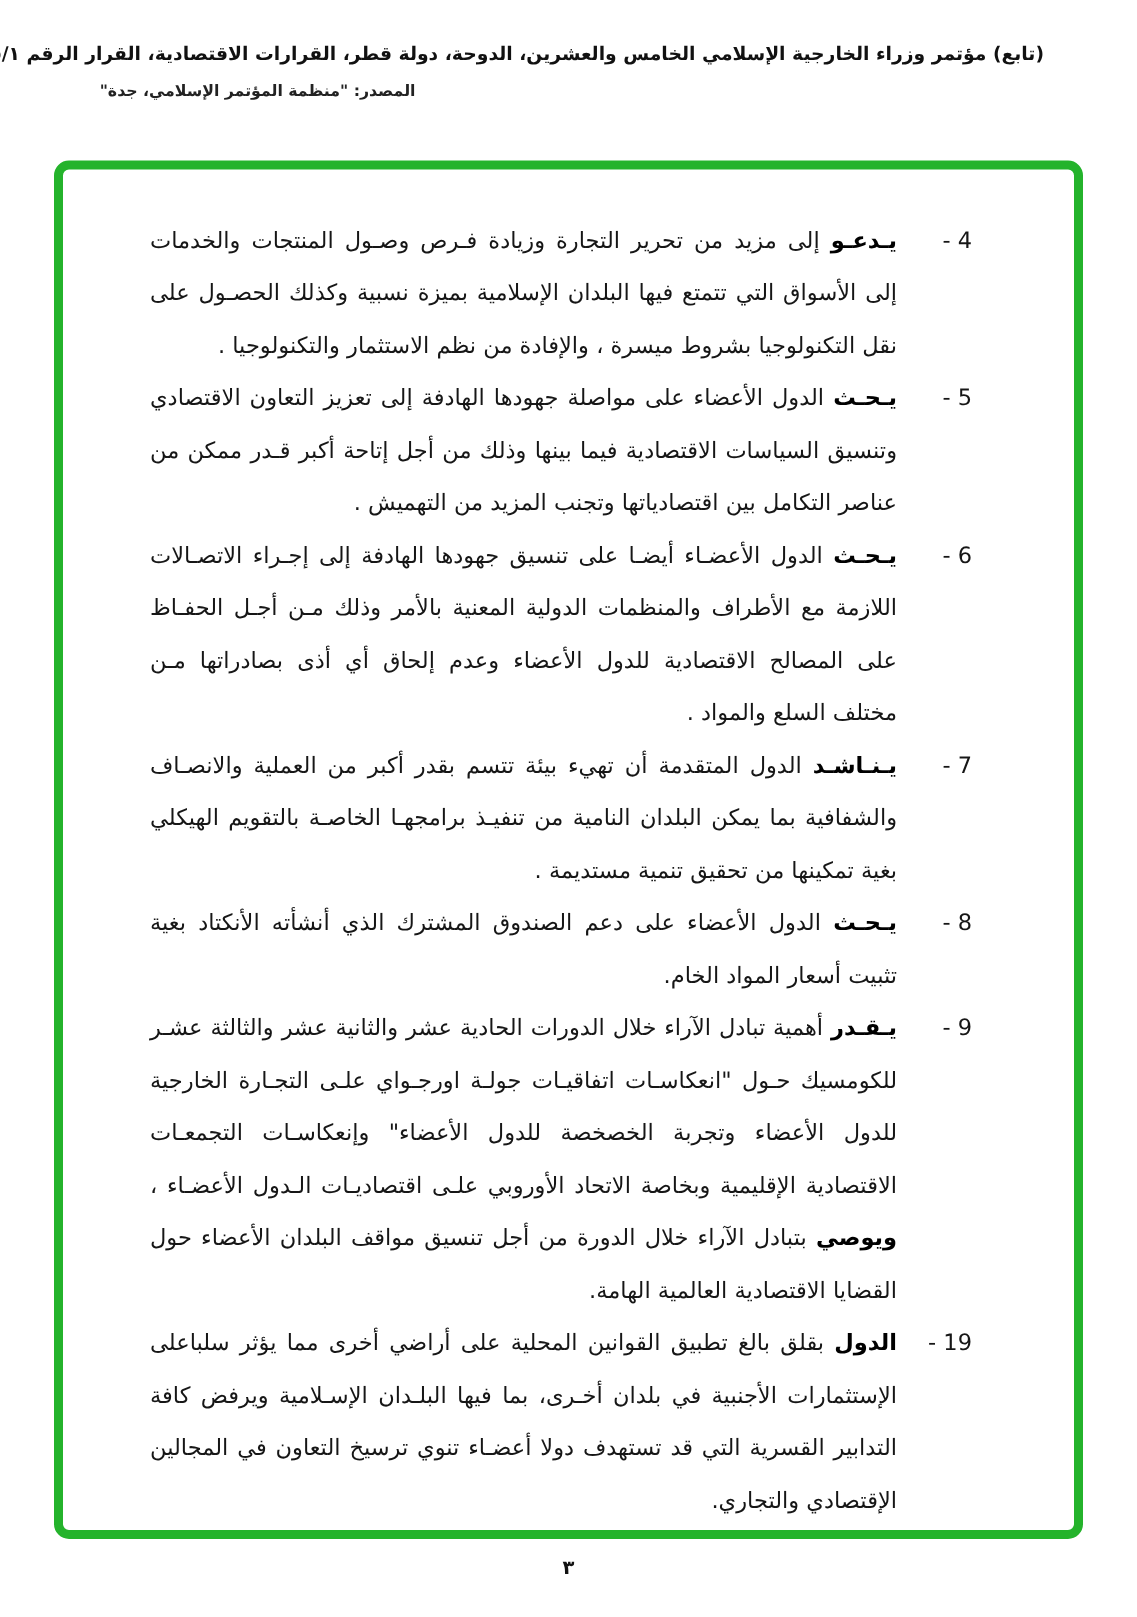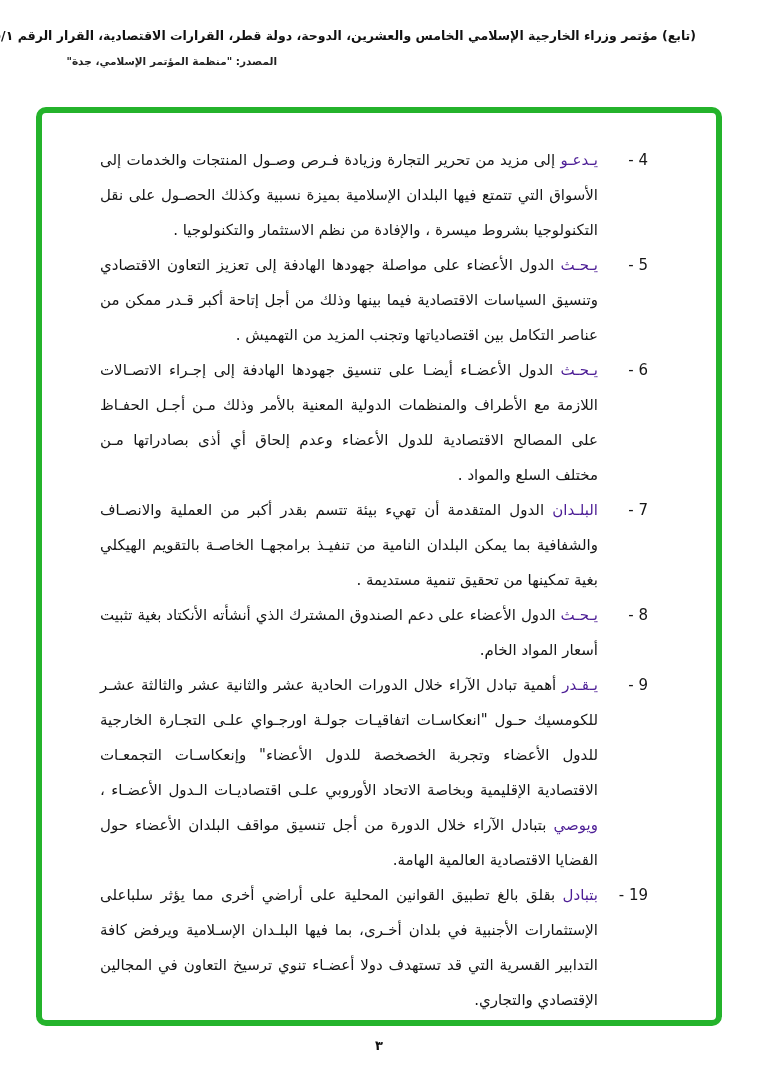--- a/index.html
+++ b/index.html
@@ -25,21 +25,21 @@
   }
   .res{position:relative;margin:0;}
   .marker{
     position:absolute;right:0;top:0;font-size:15px;line-height:35px;color:#161616;
     white-space:nowrap;
   }
   .res-text{
     margin-left:0;margin-right:50px;font-size:15px;line-height:35px;
     text-align:justify;color:#161616;
   }
-  .res-text b{font-weight:400;color:#4c1d95;}
+  .res-text b{font-weight:700;color:#000000;}
   .pageno{
     position:absolute;top:1038px;left:0;width:100%;text-align:center;
     font-size:13px;font-weight:700;color:#111;
   }
 </style>
 </head>
 <body>
 
 <div class="hdr1">(تابع) مؤتمر وزراء الخارجية الإسلامي الخامس والعشرين، الدوحة، دولة قطر، القرارات الاقتصادية، القرار الرقم ٢٥/١-أق</div>
 <div class="hdr2">المصدر:  "منظمة المؤتمر الإسلامي، جدة"</div>
@@ -54,29 +54,29 @@
     <div class="res">
       <span class="marker">5 -</span>
       <div class="res-text"><b class="lead">يـحـث</b> الدول الأعضاء على مواصلة جهودها الهادفة إلى تعزيز التعاون الاقتصادي وتنسيق السياسات الاقتصادية فيما بينها وذلك من أجل إتاحة أكبر قـدر ممكن من عناصر التكامل بين اقتصادياتها وتجنب المزيد من التهميش . </div>
     </div>
     <div class="res">
       <span class="marker">6 -</span>
       <div class="res-text"><b class="lead">يـحـث</b> الدول الأعضـاء أيضـا على تنسيق جهودها الهادفة إلى إجـراء الاتصـالات اللازمة مع الأطراف والمنظمات الدولية المعنية بالأمر وذلك مـن أجـل الحفـاظ على المصالح الاقتصادية للدول الأعضاء وعدم إلحاق أي أذى بصادراتها مـن مختلف السلع والمواد . </div>
     </div>
     <div class="res">
       <span class="marker">7 -</span>
-      <div class="res-text"><b class="lead">البلـدان</b> الدول المتقدمة أن تهيء بيئة تتسم بقدر أكبر من العملية والانصـاف والشفافية بما يمكن البلدان النامية من تنفيـذ برامجهـا الخاصـة بالتقويم الهيكلي بغية تمكينها من تحقيق تنمية مستديمة . </div>
+      <div class="res-text"><b class="lead">يـنـاشـد</b> الدول المتقدمة أن تهيء بيئة تتسم بقدر أكبر من العملية والانصـاف والشفافية بما يمكن البلدان النامية من تنفيـذ برامجهـا الخاصـة بالتقويم الهيكلي بغية تمكينها من تحقيق تنمية مستديمة . </div>
     </div>
     <div class="res">
       <span class="marker">8 -</span>
       <div class="res-text"><b class="lead">يـحـث</b> الدول الأعضاء على دعم الصندوق المشترك الذي أنشأته الأنكتاد بغية تثبيت أسعار المواد الخام. </div>
     </div>
     <div class="res">
       <span class="marker">9 -</span>
       <div class="res-text"><b class="lead">يـقـدر</b> أهمية تبادل الآراء خلال الدورات الحادية عشر والثانية عشر والثالثة عشـر للكومسيك حـول "انعكاسـات اتفاقيـات جولـة اورجـواي علـى التجـارة الخارجية للدول الأعضاء وتجربة الخصخصة للدول  الأعضاء" وإنعكاسـات التجمعـات الاقتصادية الإقليمية وبخاصة الاتحاد الأوروبي علـى اقتصاديـات الـدول الأعضـاء ، <b class="lead">ويوصي</b> بتبادل الآراء خلال الدورة من أجل تنسيق مواقف البلدان الأعضاء حول القضايا الاقتصادية العالمية الهامة. </div>
     </div>
     <div class="res">
       <span class="marker">19 -</span>
-      <div class="res-text"><b class="lead">بتبادل</b> بقلق  بالغ تطبيق القوانين المحلية على أراضي أخرى مما يؤثر سلباعلى الإستثمارات الأجنبية في بلدان أخـرى، بما فيها البلـدان الإسـلامية ويرفض كافة التدابير القسرية التي  قد تستهدف دولا أعضـاء تنوي ترسيخ التعاون في المجالين الإقتصادي والتجاري. </div>
+      <div class="res-text"><b class="lead">الدول</b> بقلق  بالغ تطبيق القوانين المحلية على أراضي أخرى مما يؤثر سلباعلى الإستثمارات الأجنبية في بلدان أخـرى، بما فيها البلـدان الإسـلامية ويرفض كافة التدابير القسرية التي  قد تستهدف دولا أعضـاء تنوي ترسيخ التعاون في المجالين الإقتصادي والتجاري. </div>
     </div>
   </div>
 
 <div class="pageno">٣</div>
 
 </body></html>

